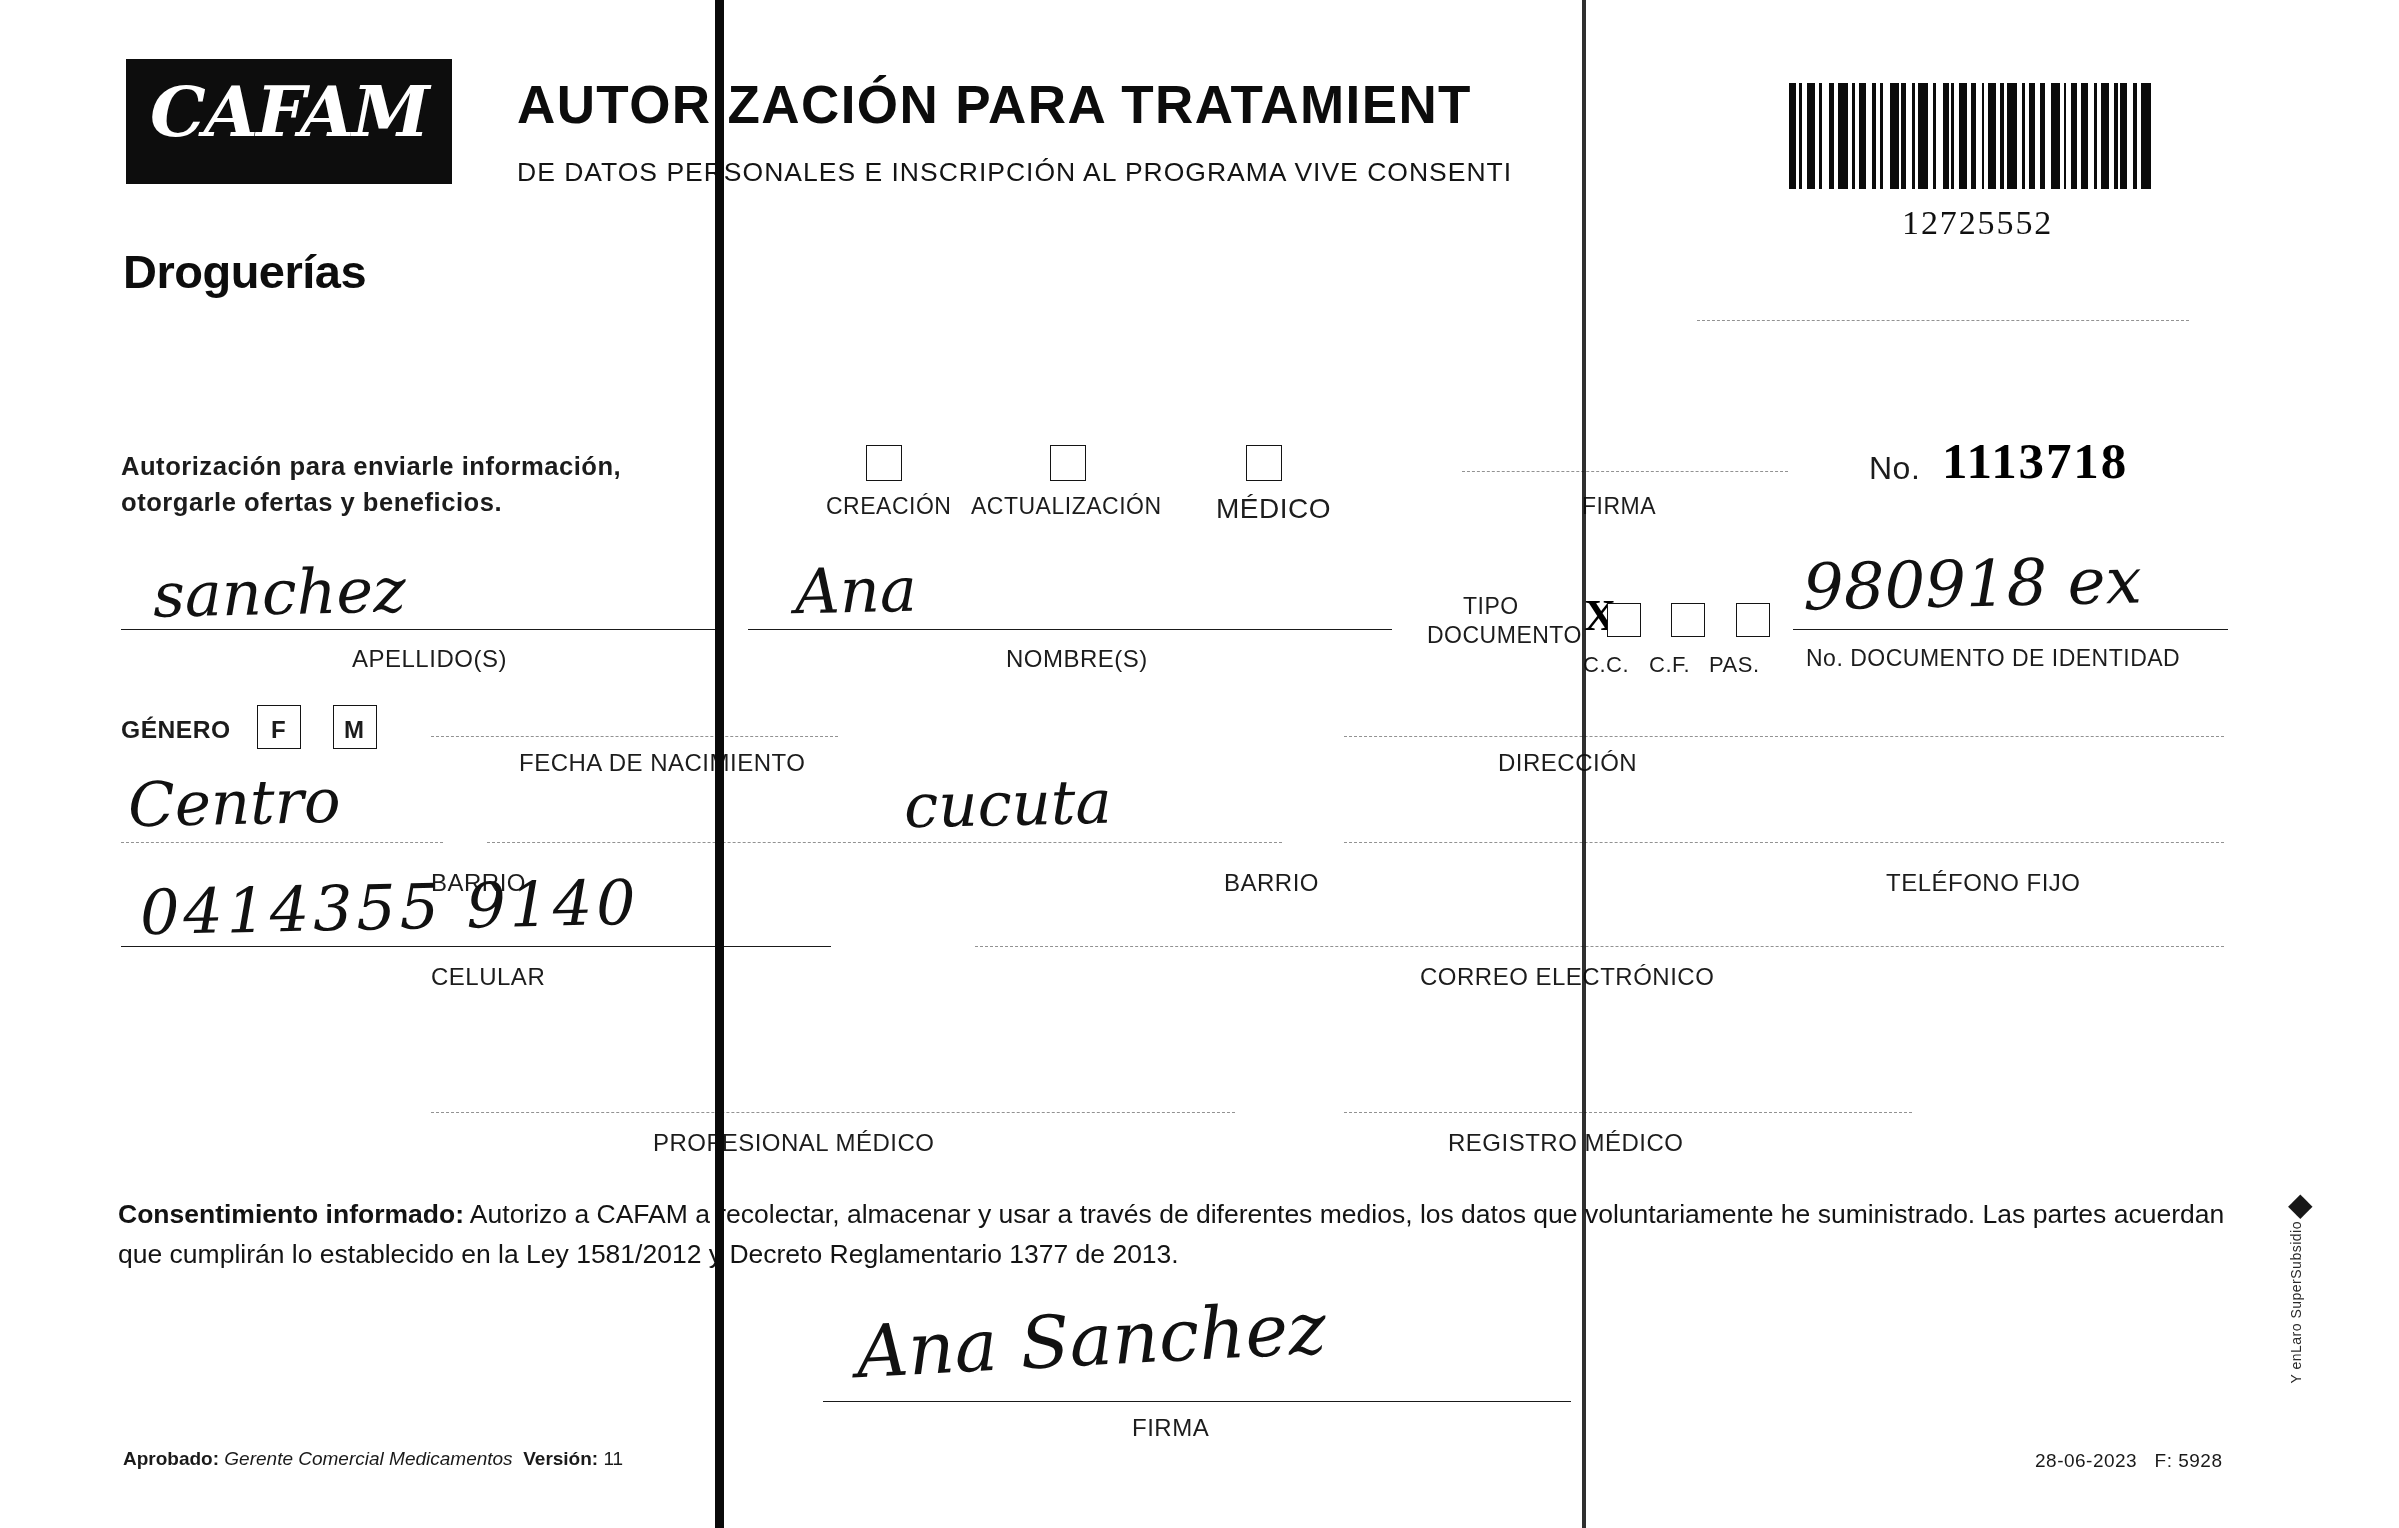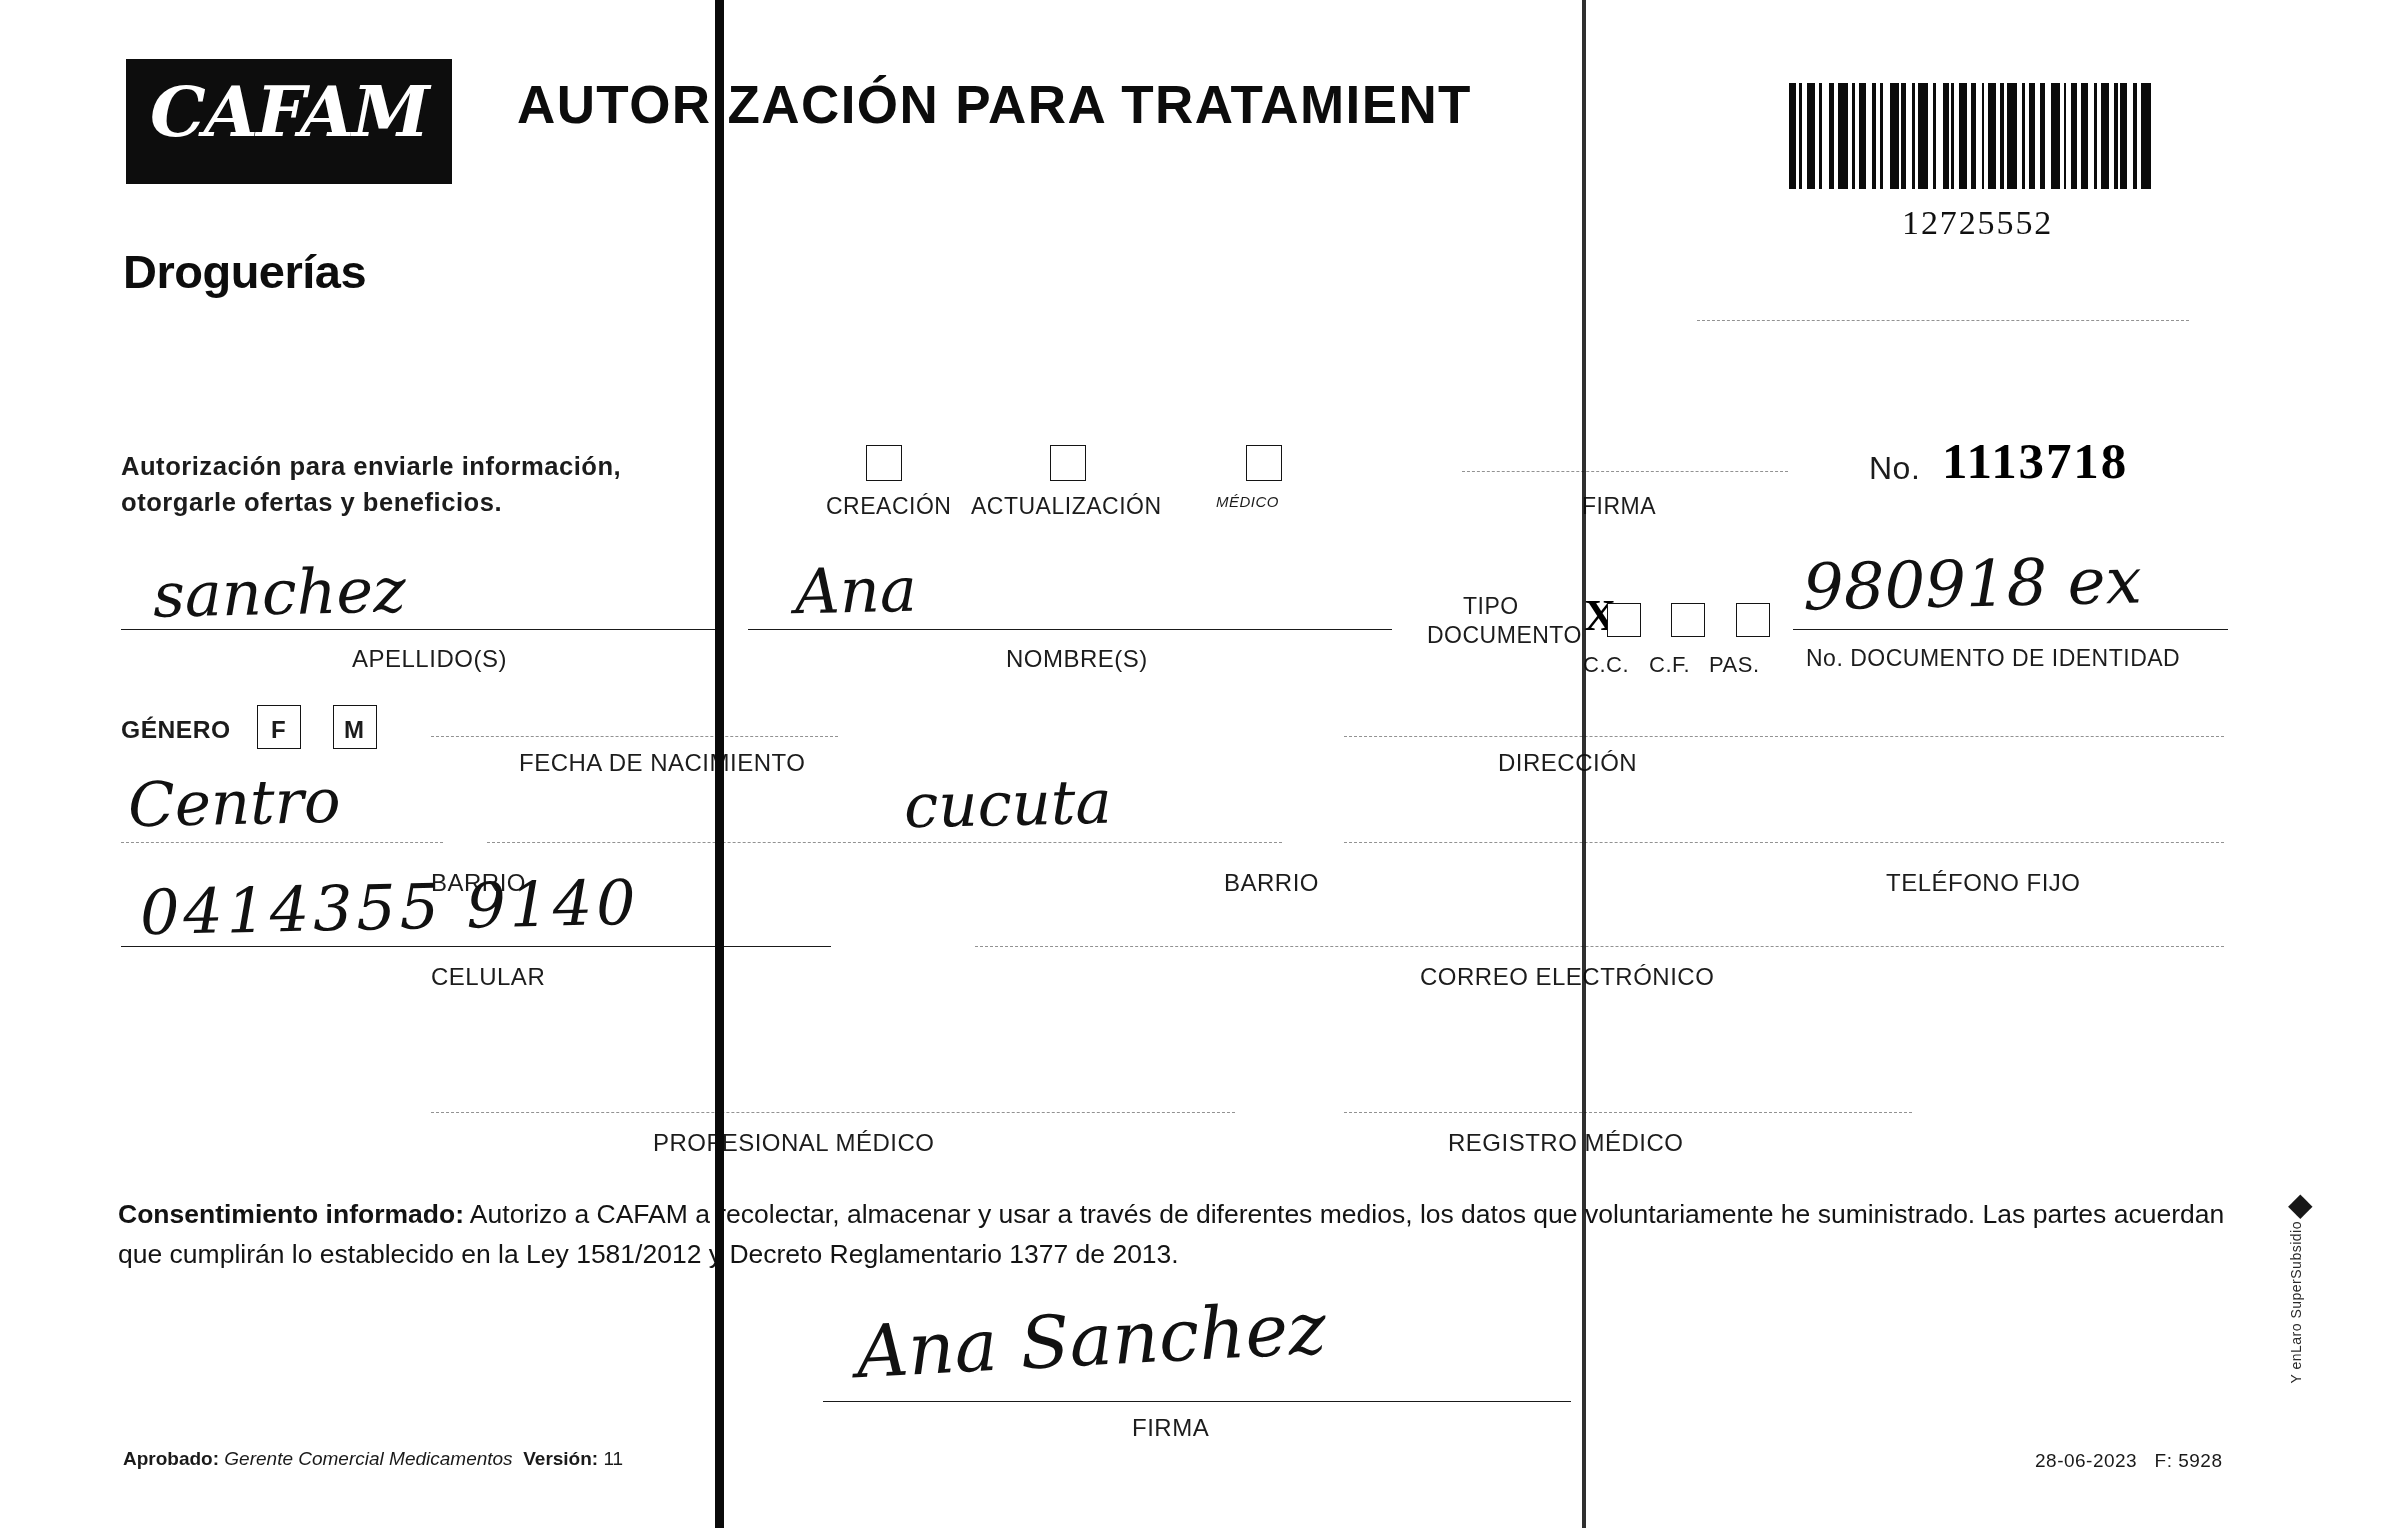--- a/index.html
+++ b/index.html
@@ -175,20 +175,21 @@
 <body>
 
 <div id="page">
 
   <div class="abs" id="logo-box">
     <div id="logo-text">CAFAM</div>
   </div>
   <div class="abs" id="logo-sub">Droguerías</div>
 
   <div class="abs" id="title-main">AUTORIZACIÓN PARA TRATAMIENT</div>
+  <div class="abs" id="title-sub">DE DATOS PERSONALES E INSCRIPCIÓN AL PROGRAMA VIVE CONSENTI</div>
 
   <div class="abs" id="barcode">
     <i style="width:6.6px"></i>
       <i style="width:3.8px;background:#fff"></i>
     <i style="width:2.8px"></i>
       <i style="width:4.7px;background:#fff"></i>
     <i style="width:8.5px"></i>
       <i style="width:3.8px;background:#fff"></i>
     <i style="width:2.8px"></i>
       <i style="width:6.6px;background:#fff"></i>
@@ -263,21 +264,21 @@
   <div class="abs lbl lbl-bold" style="left:121px; top:452px; font-size:25.6px;">Autorización para enviarle información,</div>
   <div class="abs lbl lbl-bold" style="left:121px; top:488px; font-size:25.6px;">otorgarle ofertas y beneficios.</div>
 
   <div class="abs chk" style="left:866px; top:445px; width:36px; height:36px;"></div>
   <div class="abs lbl" style="left:826px; top:493px; font-size:23px;">CREACIÓN</div>
 
   <div class="abs chk" style="left:1050px; top:445px; width:36px; height:36px;"></div>
   <div class="abs lbl" style="left:971px; top:493px; font-size:23px;">ACTUALIZACIÓN</div>
 
   <div class="abs chk" style="left:1246px; top:445px; width:36px; height:36px;"></div>
-  <div class="abs lbl" style="left:1216px; top:493px; font-size:15px;font-style:italic;">MÉDICO</div>
+  <div class="abs lbl" style="left:1216px; top:493px; font-size:28px;">MÉDICO</div>
 
   <div class="abs dashline" style="left:1462px; top:471px; width:326px;"></div>
   <div class="abs lbl" style="left:1582px; top:493px; font-size:23px;">FIRMA</div>
 
   <div class="abs lbl" style="left:1869px; top:450px; font-size:32px;">No.</div>
   <div class="abs" style="left:1942px; top:432px; font-family:'Liberation Serif',serif; font-size:51px; letter-spacing:1.9px; font-weight:bold;">1113718</div>
 
   <div class="abs ruleline" style="left:121px; top:629px; width:596px;"></div>
   <div class="abs hand" style="left:153px; top:556px; font-size:62px;">sanchez</div>
   <div class="abs lbl" style="left:352px; top:645px; font-size:24px;">APELLIDO(S)</div>

